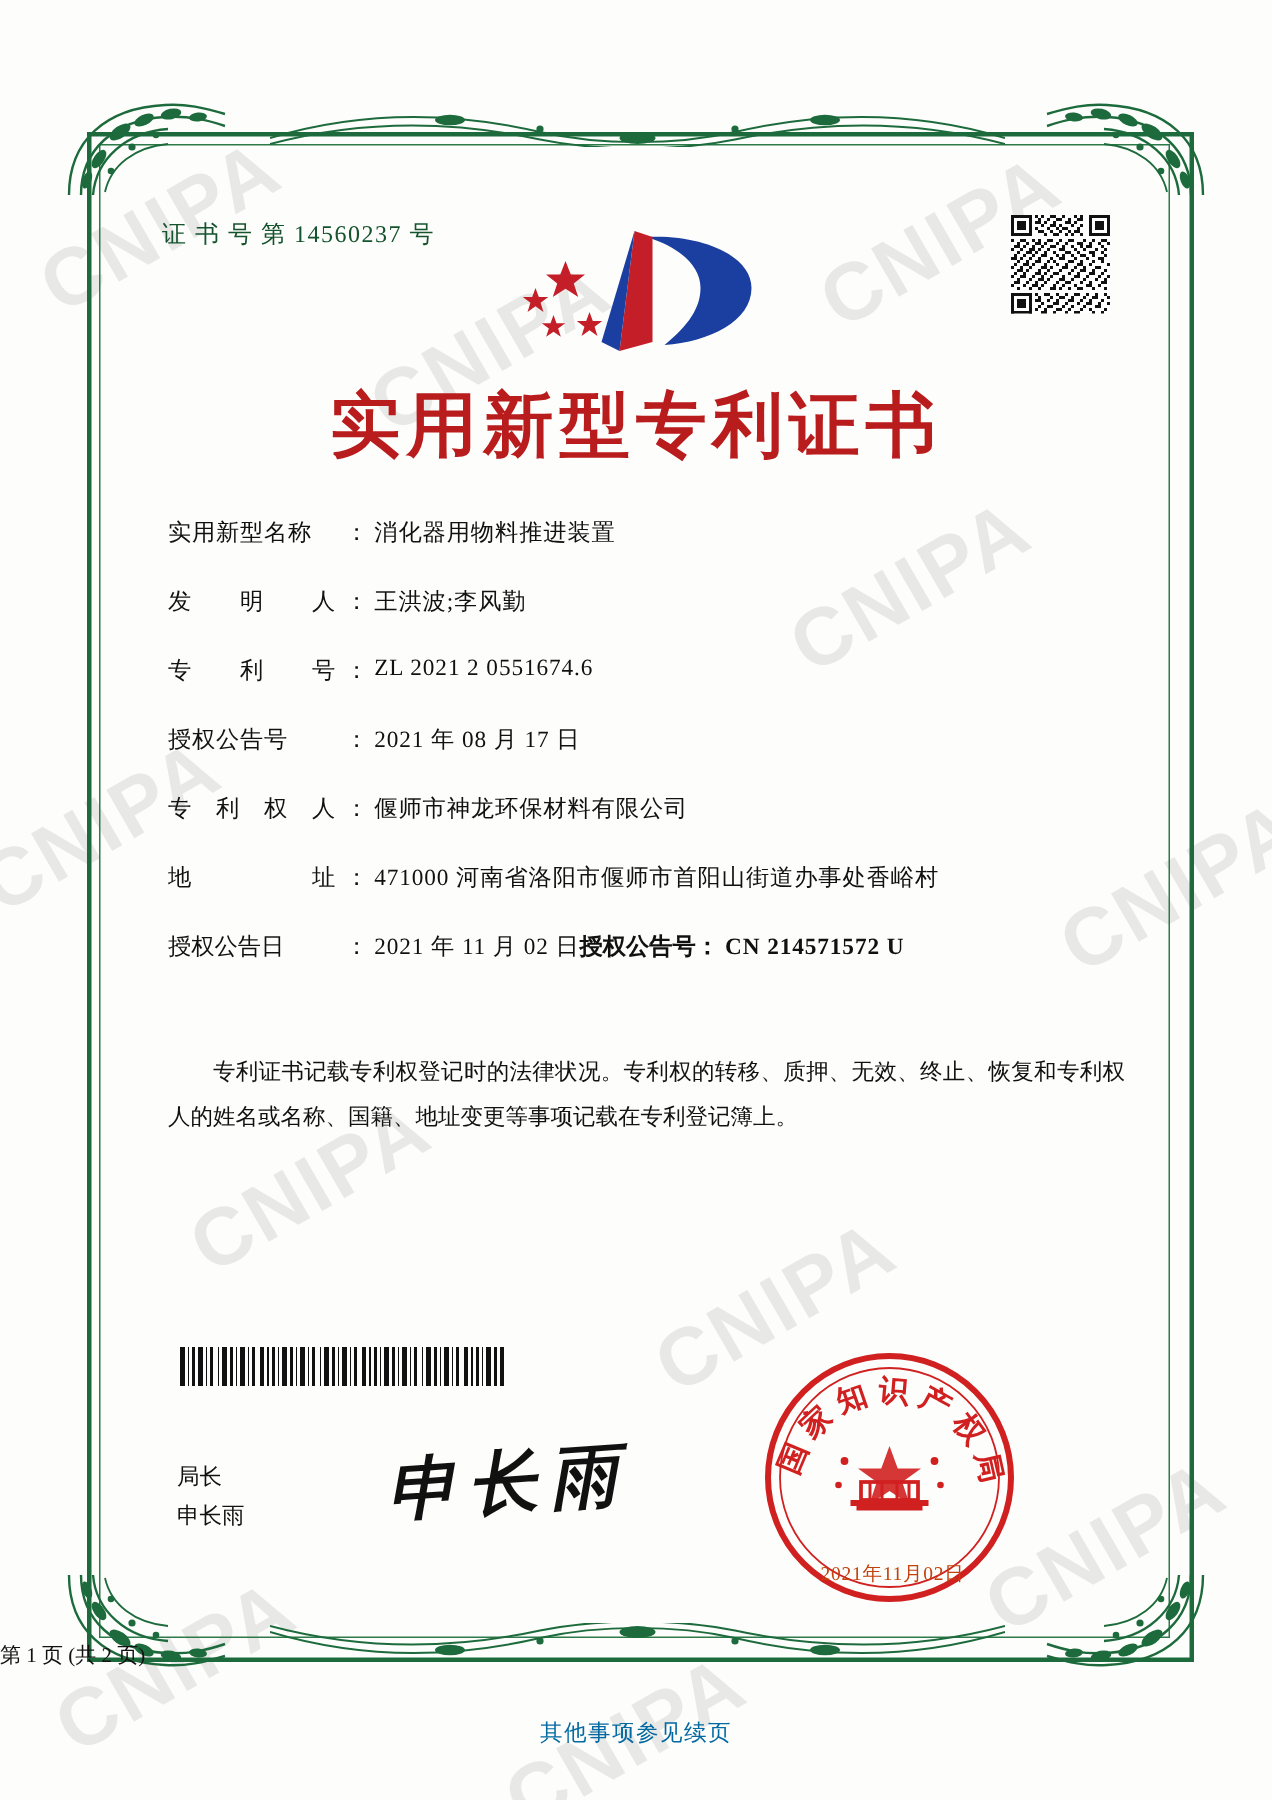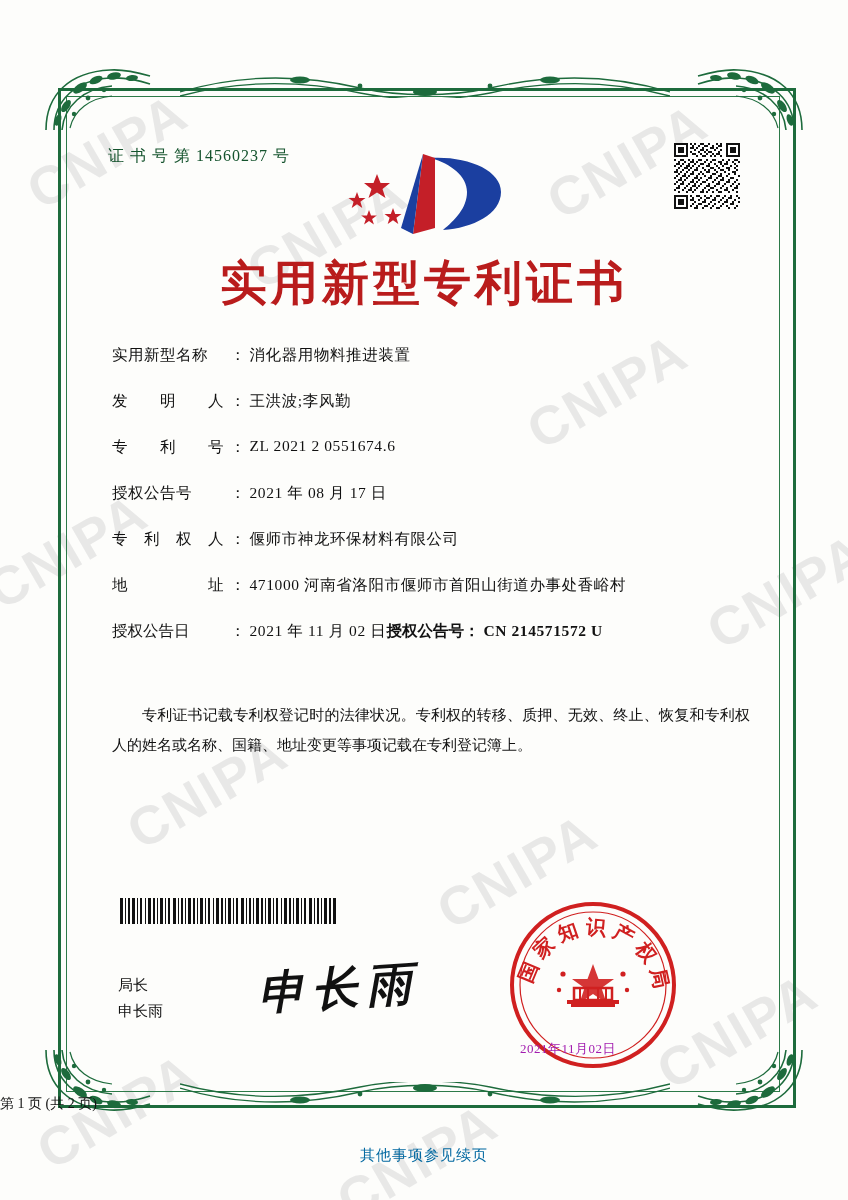--- a/index.html
+++ b/index.html
@@ -188,22 +188,23 @@
 
   .seal {
     position: absolute;
     left: 508px; top: 900px;
     width: 170px; height: 170px;
   }
   .seal-date {
     position: absolute;
     left: 520px; top: 1040px;
     width: 150px;
+    text-align: center;
     font-size: 13px;
-    color: #a21caf;
+    color: #c2410c;
     letter-spacing: 0.5px;
   }
 
   .page-no {
     position: absolute;
     left: 0; right: 0; top: 1095px;
     text-align: left;
     font-size: 14px;
     color: #111;
     z-index: 6;

